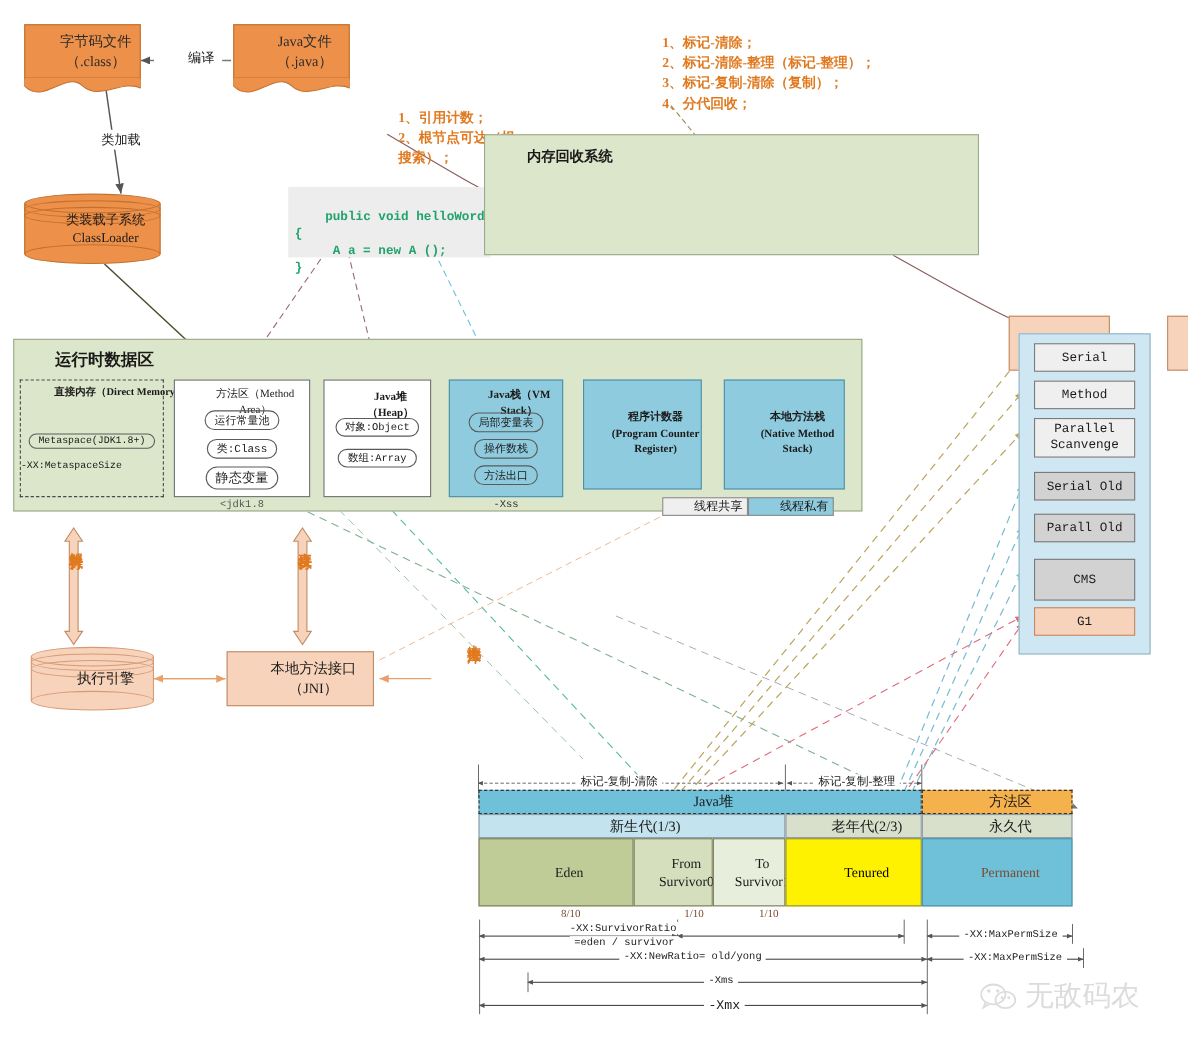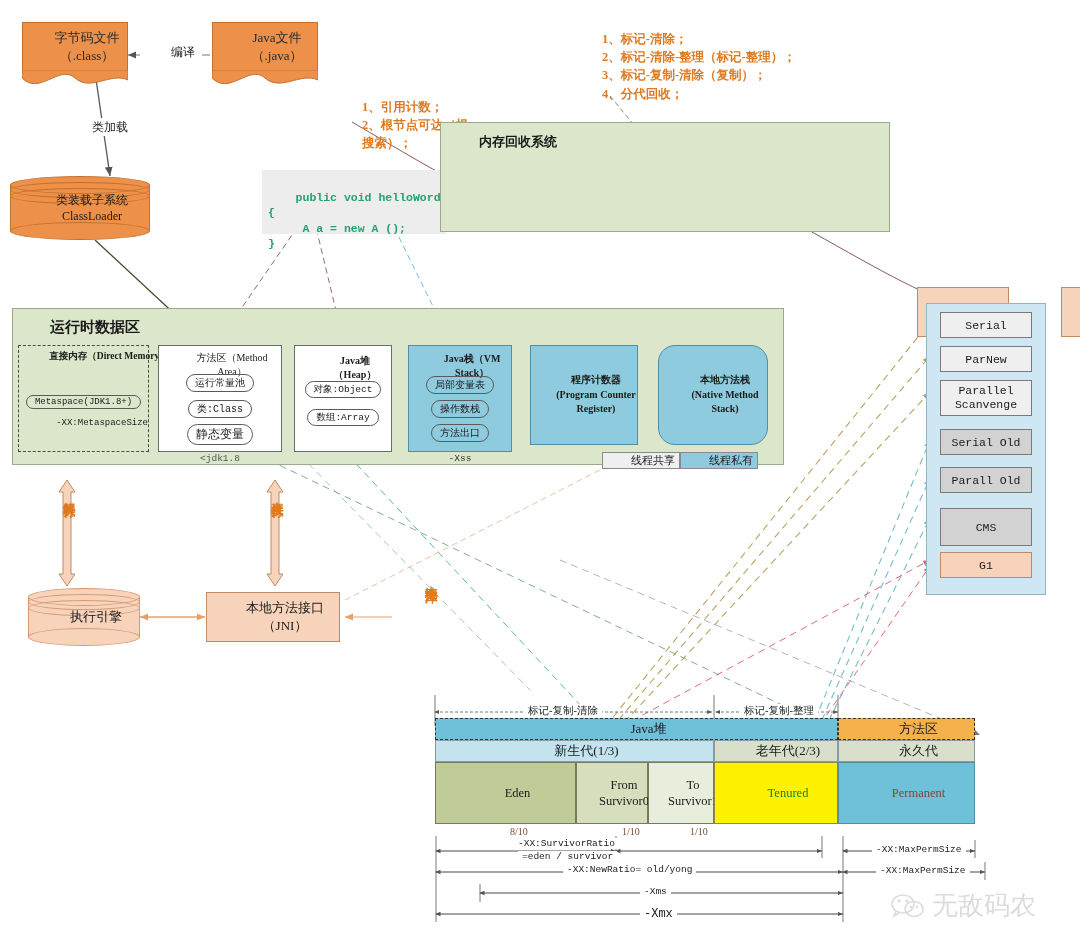--- a/index.html
+++ b/index.html
@@ -188,21 +188,21 @@
   </div>
 
   <div class="node ctr serif" style="left:140px;top:43px;width:62px;height:18px;font-size:12px;background:#fff;">
     <span>编译</span>
   </div>
 
   <div class="node ctr serif" style="left:66px;top:118px;width:64px;height:18px;font-size:12px;background:#fff;">
     <span>类加载</span>
   </div>
 
-  <div class="cyl" style="left:10px;top:176px;width:140px;height:64px;text-decoration:underline;">
+  <div class="cyl" style="left:22px;top:176px;width:124px;height:64px;text-decoration:underline;">
     <div class="body"></div>
     <div class="bot"></div>
     <div class="top"></div>
     <div class="lip1"></div>
     <div class="lip2"></div>
     <div class="lbl serif" style="font-size:12px;line-height:1.35;white-space:pre-line;">
       <span>类装载子系统
 ClassLoader</span>
     </div>
   </div>
@@ -246,21 +246,21 @@
     <span>运行时数据区</span>
   </div>
 
   <div class="node" style="left:18px;top:345px;width:131px;height:107px;border:1px dashed #4a4a4a;">
     <div class="serif" style="position:absolute;left:3px;top:4px;width:126px;text-align:center;font-size:9.5px;font-weight:bold;">
       <span>直接内存（Direct Memory）</span>
     </div>
     <div style="position:absolute;left:0;right:0;top:44px;text-align:center;">
       <span class="pill mono" style="font-size:9px;">Metaspace(JDK1.8+)</span>
     </div>
-    <div class="mono" style="position:absolute;left:0;right:0;top:72px;text-align:right;font-size:9px;">
+    <div class="mono" style="position:absolute;left:0;right:0;top:72px;text-align:left;font-size:9px;">
       <span>-XX:MetaspaceSize</span>
     </div>
   </div>
 
   <div class="node white-box" style="left:158px;top:345px;width:124px;height:107px;">
     <div class="serif" style="position:absolute;left:0;right:0;top:5px;text-align:center;font-size:10px;font-weight:normal;">
       <span>方法区（Method Area）</span>
     </div>
     <div style="position:absolute;left:0;right:0;top:26px;text-align:center;">
       <span class="pill serif" style="font-size:10px;">运行常量池</span>
@@ -305,40 +305,40 @@
   <div class="mono" style="position:absolute;left:408px;top:453px;width:104px;text-align:center;font-size:9.5px;color:#333;">
     <span>-Xss</span>
   </div>
 
   <div class="node blue-box ctr serif" style="left:530px;top:345px;width:108px;height:100px;font-size:10px;line-height:1.45;font-weight:bold;white-space:pre-line;">
     <span>程序计数器
 (Program Counter
 Register)</span>
   </div>
 
-  <div class="node blue-box ctr serif" style="left:658px;top:345px;width:110px;height:100px;font-size:10px;line-height:1.45;font-weight:bold;white-space:pre-line;border-radius:17px;">
+  <div class="node blue-box ctr serif" style="left:658px;top:345px;width:110px;height:100px;font-size:10px;line-height:1.45;font-weight:bold;white-space:pre-line;">
     <span>本地方法栈
 (Native Method
 Stack)</span>
   </div>
 
   <div class="node legend-item serif" style="left:602px;top:452px;width:78px;height:17px;background:#EFEFEF;font-size:11px;">
     <span>线程共享</span>
   </div>
   <div class="node legend-item serif" style="left:680px;top:452px;width:78px;height:17px;background:#8FCBDE;font-size:11px;">
     <span>线程私有</span>
   </div>
 
   <div class="node blue-area" style="left:926px;top:303px;width:120px;height:292px;"></div>
 
   <div class="node lgray-box ctr mono" style="left:940px;top:312px;width:92px;height:26px;font-size:11.5px;">
     <span>Serial</span>
   </div>
   <div class="node lgray-box ctr mono" style="left:940px;top:346px;width:92px;height:26px;font-size:11.5px;">
-    <span>ParNew</span>
+    <span>Method</span>
   </div>
   <div class="node lgray-box ctr mono" style="left:940px;top:380px;width:92px;height:36px;font-size:11.5px;line-height:1.25;white-space:pre-line;">
     <span>Parallel
 Scanvenge</span>
   </div>
   <div class="node gray-box ctr mono" style="left:940px;top:429px;width:92px;height:26px;font-size:11.5px;">
     <span>Serial Old</span>
   </div>
   <div class="node gray-box ctr mono" style="left:940px;top:467px;width:92px;height:26px;font-size:11.5px;">
     <span>Parall Old</span>
@@ -412,21 +412,21 @@
     <span>Eden</span>
   </div>
   <div class="node ctr serif" style="left:576px;top:762px;width:72px;height:62px;background:#D5DEBD;border:1px solid #7a7a5a;font-size:12.5px;line-height:1.3;white-space:pre-line;">
     <span>From
 Survivor0</span>
   </div>
   <div class="node ctr serif" style="left:648px;top:762px;width:66px;height:62px;background:#E8EEDC;border:1px solid #7a7a5a;font-size:12.5px;line-height:1.3;white-space:pre-line;">
     <span>To
 Survivor1</span>
   </div>
-  <div class="node ctr serif" style="left:714px;top:762px;width:124px;height:62px;background:#FFF200;border:1px solid #8a8a4a;font-size:12.5px;color:#15803d;">
+  <div class="node ctr serif" style="left:714px;top:762px;width:124px;height:62px;background:#FFF200;border:1px solid #8a8a4a;font-size:12.5px;color:#000000;">
     <span>Tenured</span>
   </div>
   <div class="node ctr serif" style="left:838px;top:762px;width:137px;height:62px;background:#6FC0D9;border:1px solid #4f8fa3;font-size:12.5px;color:#7a4a32;">
     <span>Permanent</span>
   </div>
 
   <div class="tick-lbl serif" style="left:486px;top:826px;font-size:10px;">
     <span>8/10</span>
   </div>
   <div class="tick-lbl serif" style="left:598px;top:826px;font-size:10px;">

